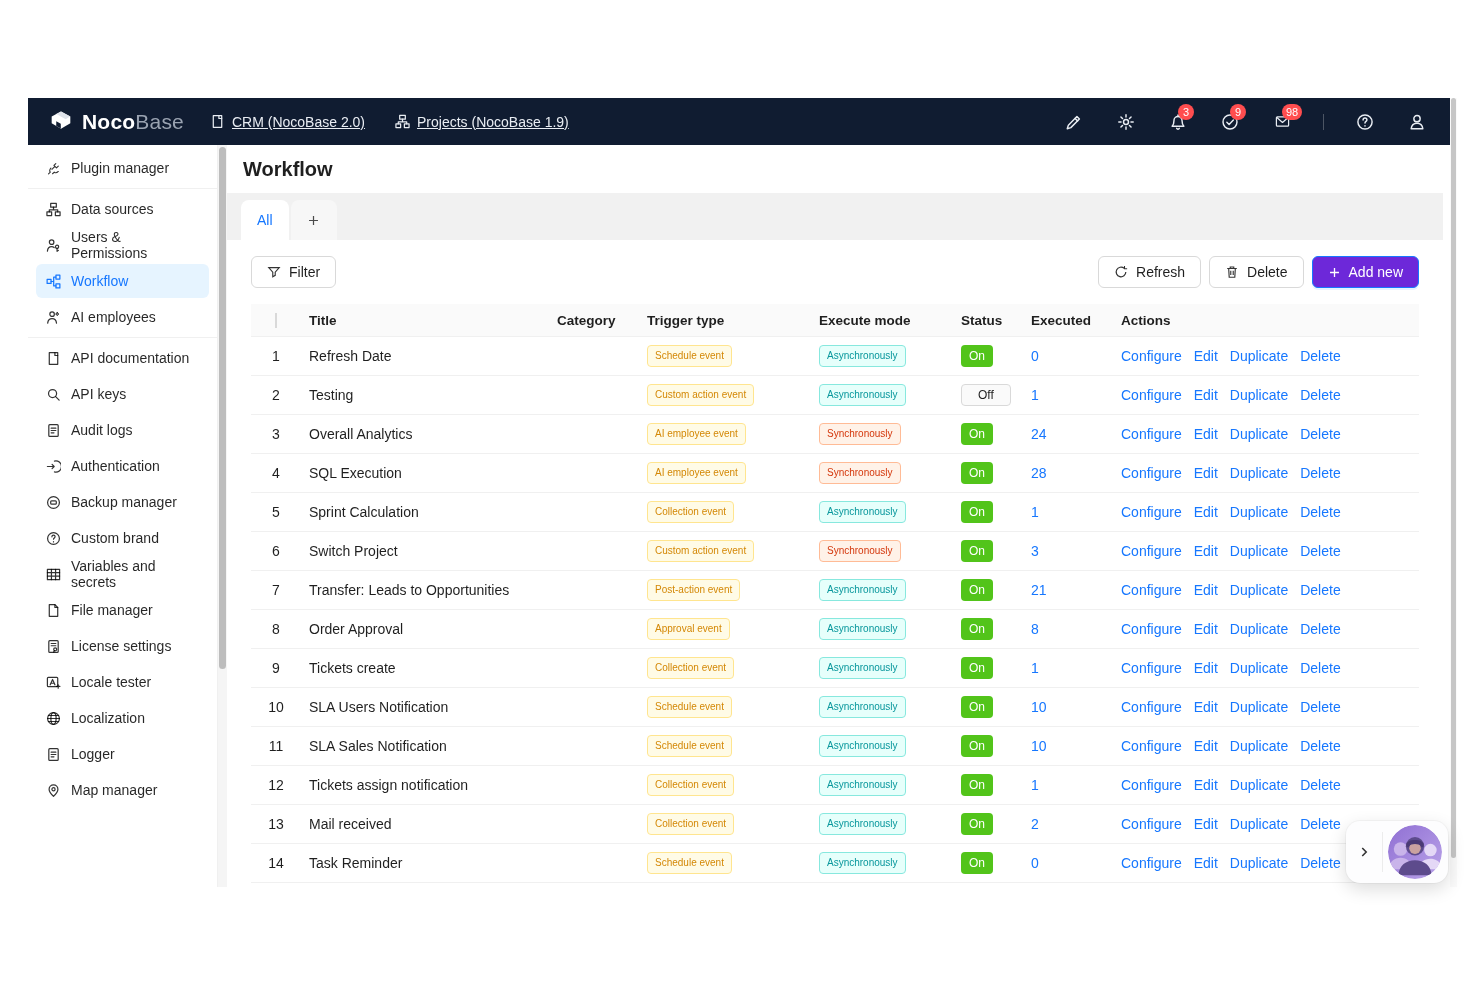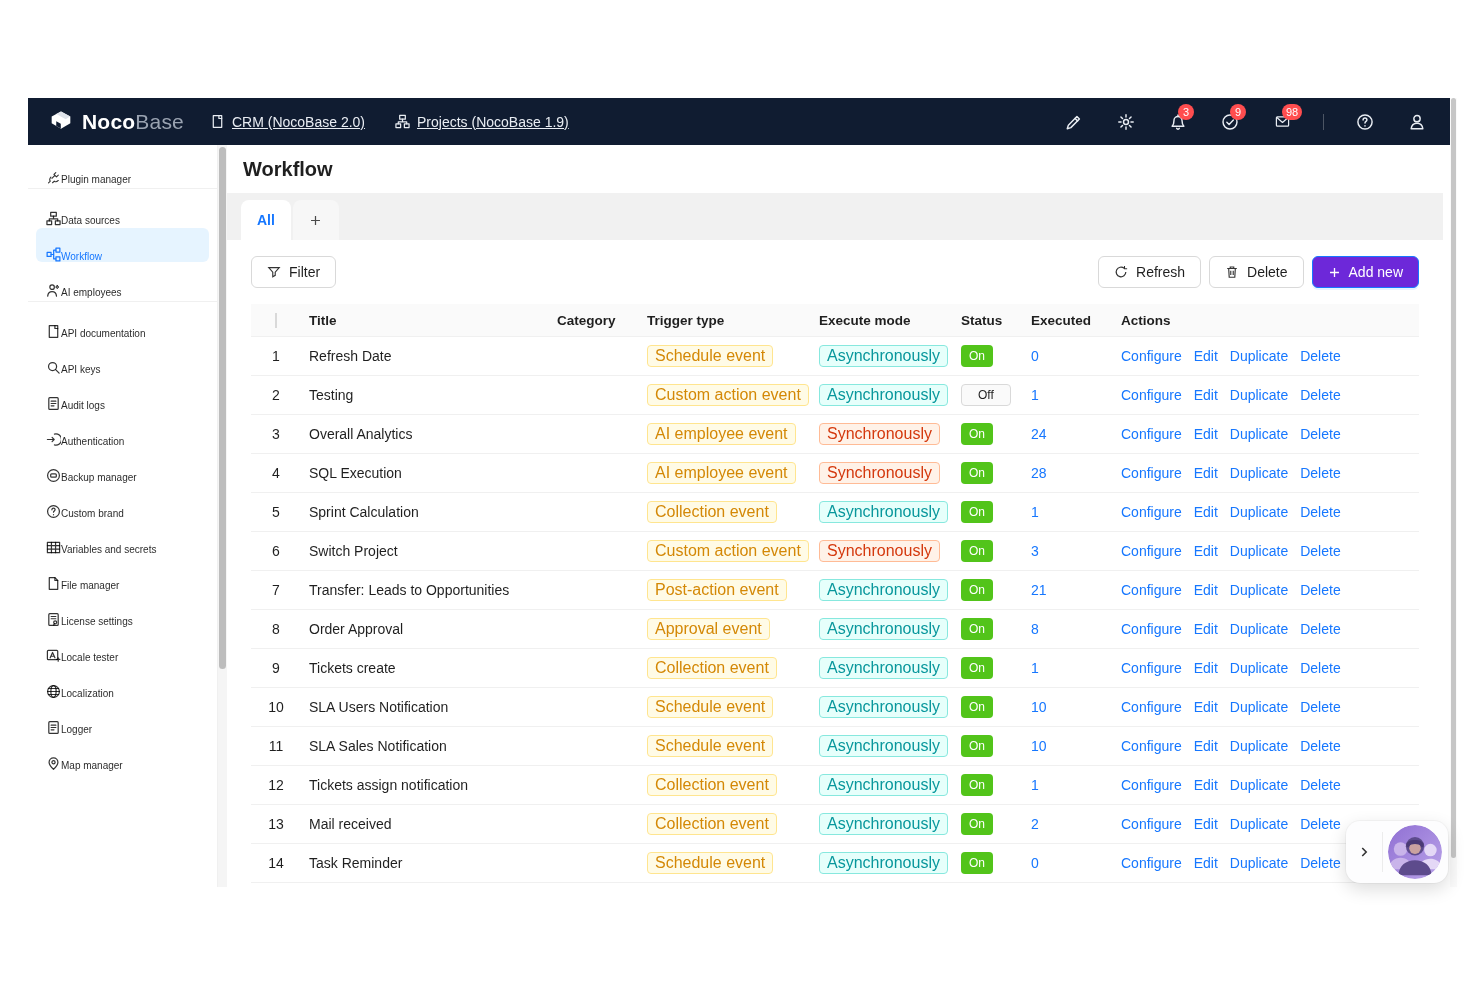--- a/index.html
+++ b/index.html
@@ -20,58 +20,58 @@
   .nav-menu-item .ico { display:flex; }
   .nav-right { margin-left:auto; display:flex; align-items:center; gap:30px; margin-right:22px; }
   .nav-ico { position:relative; display:flex; align-items:center; justify-content:center; width:22px; height:22px; cursor:pointer; }
   .nav-ico svg { display:block; }
   .nav-badge { position:absolute; top:-7px; left:11px; background:#ff4d4f; color:#fff; font-size:11px;
                line-height:16px; min-width:16px; height:16px; padding:0 4px; border-radius:9px; text-align:center; font-weight:400;}
   .nav-divider { width:1px; height:16px; background:rgba(255,255,255,.25); }
 
   
   .sidebar { position:absolute; left:0; top:47px; width:190px; height:742px; background:#fff; border-right:1px solid #f0f0f0; padding-top:4px; }
-  .side-item { display:flex; align-items:flex-end; height:34px; margin:2px 8px; padding:0 10px;
-               border-radius:6px; font-size:10px; color:rgba(0,0,0,.85); cursor:pointer; }
+  .side-item { display:flex; align-items:center; gap:10px; height:34px; margin:2px 8px; padding:0 10px;
+               border-radius:6px; font-size:14px; color:rgba(0,0,0,.85); cursor:pointer; }
   .side-item .ico { display:flex; color:rgba(0,0,0,.8); }
   .side-item.active { background:#e6f4ff; color:#1677ff; }
   .side-item.active .ico { color:#1677ff; }
   .side-divider { height:1px; background:#f0f0f0; margin:3px 0; }
   .side-scroll-track { position:absolute; left:190px; top:47px; width:9px; height:742px; background:#f5f5f5; }
   .side-scroll-thumb { position:absolute; left:191px; top:49px; width:7px; height:522px; background:#bdbdbd; border-radius:4px; }
 
   
   .main { position:absolute; left:199px; top:47px; width:1216px; height:742px; background:#fff; overflow:hidden; }
   .page-header { height:48px; display:flex; align-items:center; padding-left:16px; background:#fff; }
   .page-title { font-size:20px; font-weight:700; color:rgba(0,0,0,.88); }
   .tabstrip { height:47px; background:#f1f1f1; display:flex; align-items:flex-end; padding-left:14px; }
   .tab { height:40px; display:flex; align-items:center; justify-content:center; padding:0 16px;
          border-radius:8px 8px 0 0; font-size:14px; cursor:pointer; }
-  .tab.active { background:#fff; color:#1677ff; font-weight:700; }
+  .tab.active { background:#fff; color:#1677ff; font-weight:400; }
   .tab.add { background:#f7f7f7; margin-left:2px; width:46px; color:rgba(0,0,0,.75); }
   .content { padding:16px 24px 0 24px; background:#fff; }
 
   
   .toolbar { display:flex; align-items:center; justify-content:space-between; margin-bottom:16px; }
   .btn { display:inline-flex; align-items:center; gap:8px; height:32px; padding:8px 15px; border:1px solid #d9d9d9;
          border-radius:6px; background:#fff; font-size:14px; color:rgba(0,0,0,.88); cursor:pointer; }
   .btn .ico { display:flex; }
   .btn.primary { background:#6d28d9; border-color:#1677ff; color:#fff; box-shadow:0 2px 0 rgba(5,145,255,.1); }
   .toolbar-right { display:flex; gap:8px; }
 
   
   .tbl { width:100%; }
   .trow { display:grid; grid-template-columns:50px 248px 90px 172px 142px 70px 90px 1fr;
           align-items:center; border-bottom:1px solid #f0f0f0; background:#fff; }
   .trow.head { background:#fafafa; height:33px; font-weight:700; font-size:13.5px; color:rgba(0,0,0,.88); }
   .trow.body { height:39px; font-size:14px; color:rgba(0,0,0,.88); }
   .cell { padding:0 8px; white-space:nowrap; overflow:hidden; }
   .cell.center { text-align:center; }
   .cb { width:16px; height:16px; border:1px solid #d9d9d9; border-radius:4px; background:#fff; margin:0 auto; cursor:pointer; }
-  .tag { display:inline-block; font-size:16px; line-height:20px; padding:0 7px; border-radius:4px; border:1px solid; }
+  .tag { display:inline-block; font-size:10px; line-height:20px; padding:0 7px; border-radius:4px; border:1px solid; }
   .tag.gold    { color:#d48806; background:#fffbe6; border-color:#ffe58f; }
   .tag.cyan    { color:#08979c; background:#e6fffb; border-color:#87e8de; }
   .tag.volcano { color:#d4380d; background:#fff2e8; border-color:#ffbb96; }
   .badge-on  { display:inline-block; font-size:12px; line-height:22px; padding:0 8px; border-radius:4px; background:#52c41a; color:#fff; }
   .badge-off { display:inline-block; font-size:12px; line-height:20px; padding:0 16px; border-radius:4px; background:#fafafa; color:rgba(0,0,0,.88); border:1px solid #d9d9d9; }
   a.lnk { color:#1677ff; text-decoration:none; cursor:pointer; }
   .actions a.lnk { margin-right:12px; }
 
   
   .win-scroll { position:absolute; left:1422px; top:0; width:7px; height:789px; background:#fafafa; }
@@ -188,20 +188,31 @@
         <div class="side-item">
           <span class="ico">
             <svg width="15" height="15" viewBox="0 0 16 16" fill="none" stroke="currentColor" stroke-width="1.3" stroke-linecap="round" stroke-linejoin="round">
               <rect x="5" y="1.5" width="6" height="4"></rect>
               <rect x="1" y="10.5" width="5" height="4"></rect>
               <rect x="10" y="10.5" width="5" height="4"></rect>
               <path d="M8 5.5v3M3.5 10.5V8.5h9v2"></path>
             </svg>
           </span>
           <span>Data sources</span>
+        </div>
+        <div class="side-item">
+          <span class="ico">
+            <svg width="15" height="15" viewBox="0 0 16 16" fill="none" stroke="currentColor" stroke-width="1.3" stroke-linecap="round" stroke-linejoin="round">
+              <circle cx="6" cy="4.5" r="2.4"></circle>
+              <path d="M1.5 14c.3-3 2.2-4.7 4.5-4.7 1 0 2 .3 2.7.9"></path>
+              <circle cx="11.8" cy="9.3" r="1.7"></circle>
+              <path d="M11.8 11v3.2l1.4-1"></path>
+            </svg>
+          </span>
+          <span>Users &amp; Permissions</span>
         </div>
         <div class="side-item active">
           <span class="ico">
             <svg width="15" height="15" viewBox="0 0 16 16" fill="none" stroke="currentColor" stroke-width="1.3" stroke-linecap="round" stroke-linejoin="round">
               <rect x="1.2" y="5.8" width="4.2" height="4.2"></rect>
               <rect x="10.6" y="1.2" width="4.2" height="4.2"></rect>
               <rect x="10.6" y="10.6" width="4.2" height="4.2"></rect>
               <path d="M5.4 8h2.8M8.2 8V3.3h2.4M8.2 8v4.7h2.4"></path>
             </svg>
           </span>

